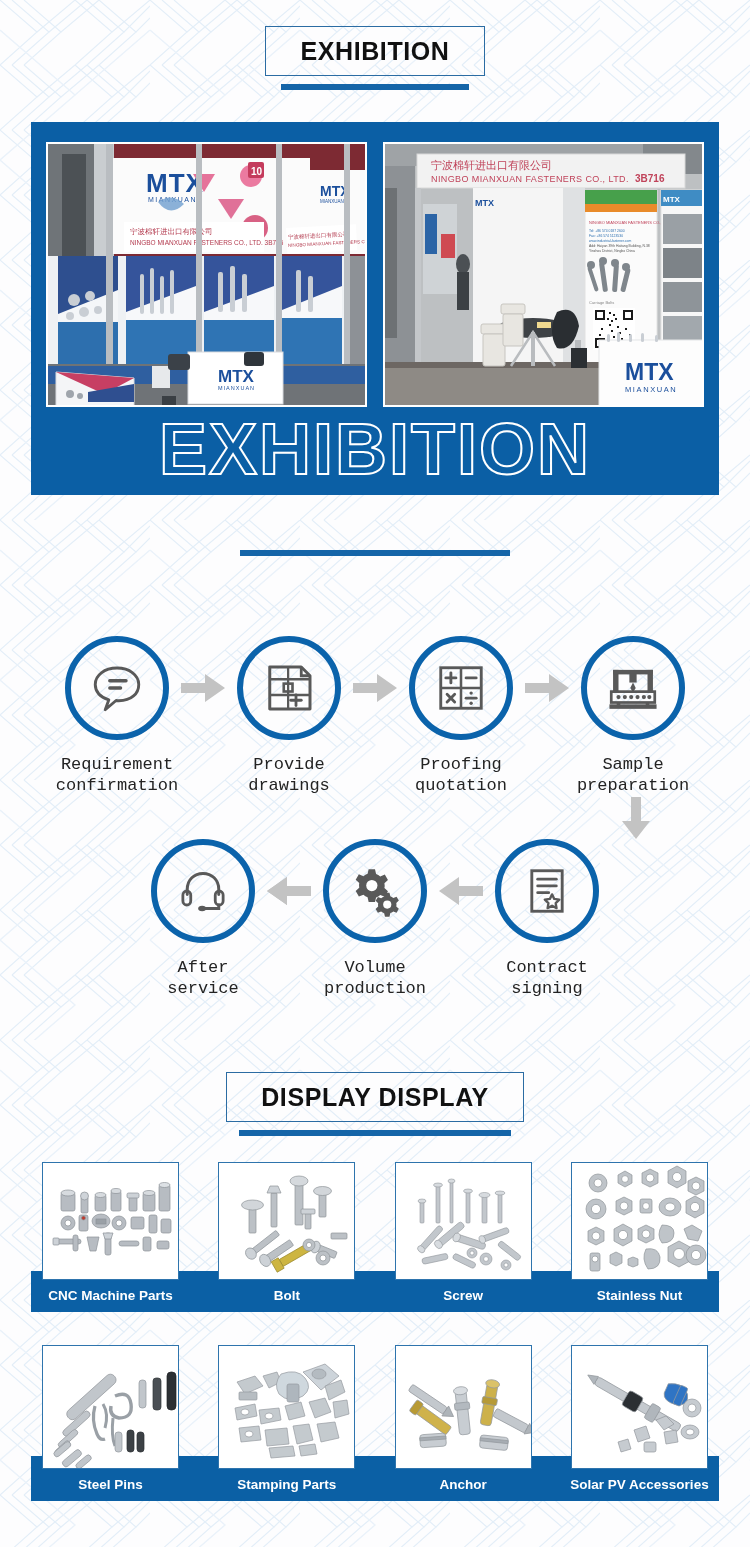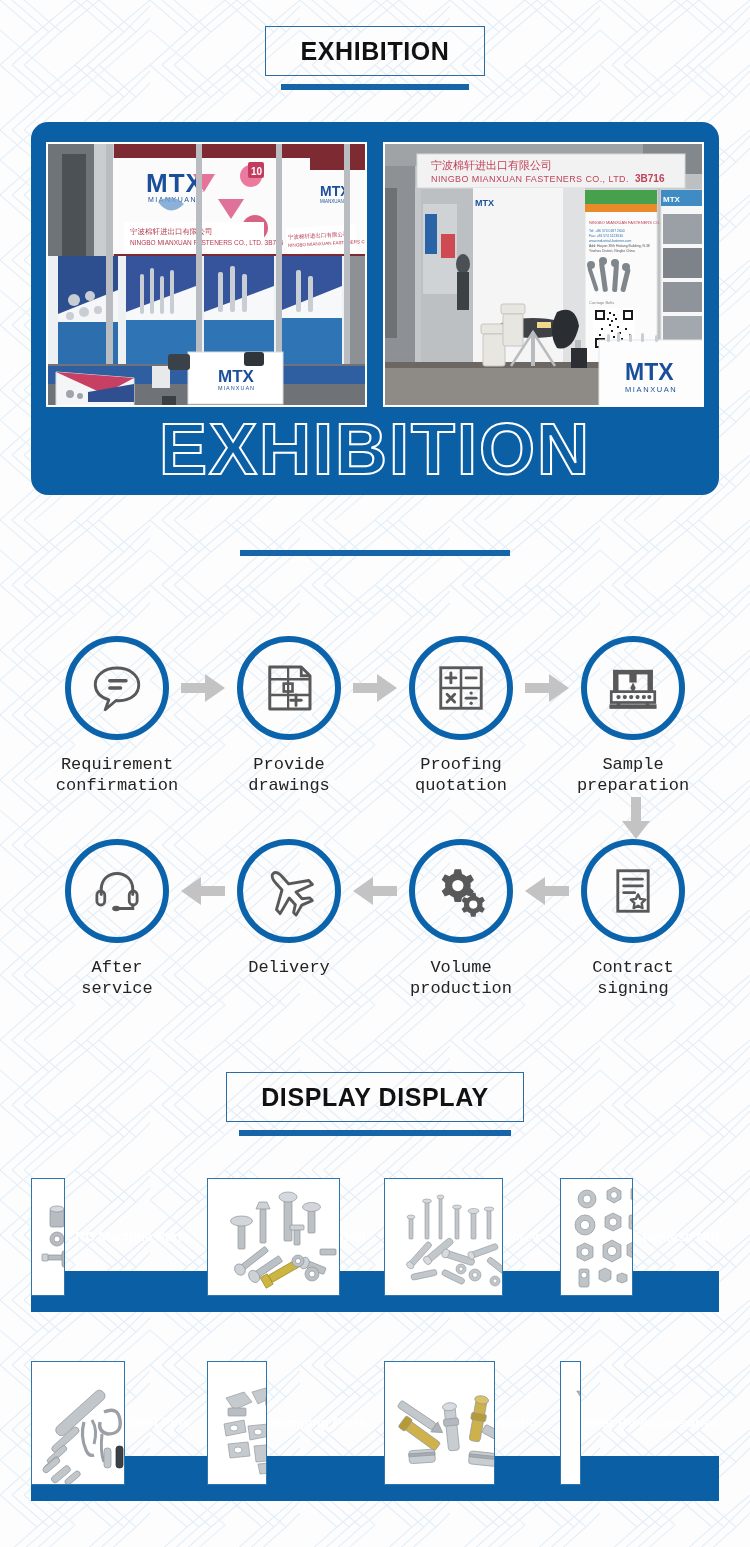--- a/index.html
+++ b/index.html
@@ -53,21 +53,21 @@
   }
 
   
   .exh-panel {
     position: absolute;
     left: 31px;
     top: 122px;
     width: 688px;
     height: 373px;
     background: #0b5fa5;
-    border-radius: 17px;
+    border-radius: 0;
     z-index: 2;
   }
   .exh-photos {
     position: absolute;
     left: 15px;
     top: 20px;
     width: 658px;
     height: 265px;
     display: flex;
     gap: 16px;
@@ -184,21 +184,21 @@
     right: 31px;
     bottom: 0;
     height: 150px;
     display: flex;
     justify-content: space-between;
   }
   .prod-card {
     width: 159px;
     position: relative;
     display: flex;
-    flex-direction: row;
+    flex-direction: column;
     align-items: center;
   }
   .prod-thumb {
     width: 137px;
     height: 118px;
     background: #ffffff;
     border: 1px solid #2e74ad;
     overflow: hidden;
     position: relative;
   }
@@ -607,32 +607,20 @@
           <span>service</span>
         </div>
       </div>
 
       <div class="arrow-h">
         <svg class="arrow-glyph" viewBox="0 0 44 28">
           <path d="M44 9 H20 V0 L0 14 L20 28 V19 H44 Z" fill="#c3c3c3"></path>
         </svg>
       </div>
 
-      <div class="pnode">
-        <div class="circle">
-          <svg width="58" height="58" viewBox="0 0 64 64">
-            <g transform="rotate(-42 32 32)">
-              <path d="M32 6 C35 6 37 10 37 16 V26 L56 38 V44 L37 38 V48 L44 53 V57 L32 53 L20 57 V53 L27 48 V38 L8 44 V38 L27 26 V16 C27 10 29 6 32 6 Z" fill="none" stroke="#595959" stroke-width="3.2" stroke-linejoin="round"></path>
-            </g>
-          </svg>
-        </div>
-        <div class="plabel">
-          <span>Delivery</span>
-        </div>
-      </div>
 
       <div class="arrow-h">
         <svg class="arrow-glyph" viewBox="0 0 44 28">
           <path d="M44 9 H20 V0 L0 14 L20 28 V19 H44 Z" fill="#c3c3c3"></path>
         </svg>
       </div>
 
       <div class="pnode">
         <div class="circle">
           <svg width="58" height="58" viewBox="0 0 64 64">

